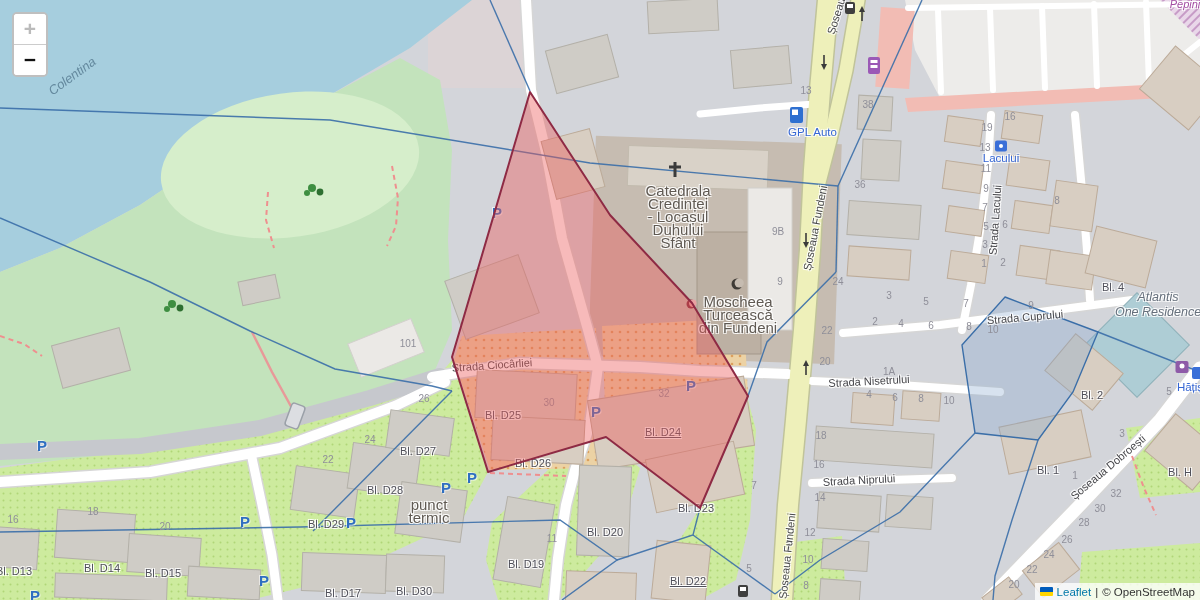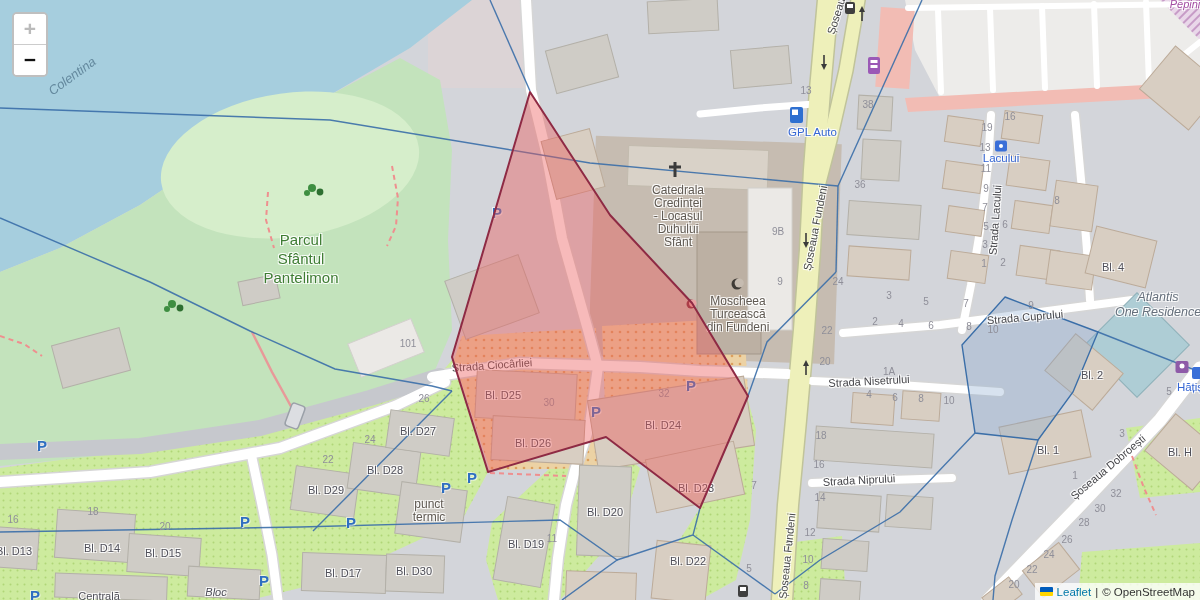--- a/index.html
+++ b/index.html
@@ -4,25 +4,25 @@
 <style>
   html,body{margin:0;padding:0;background:#222;}
   #map{position:relative;width:1200px;height:600px;overflow:hidden;background:#d3d5da;
        font-family:"Liberation Sans",sans-serif;cursor:grab;}
   #map svg{position:absolute;left:0;top:0;}
   #label-layer{position:absolute;left:0;top:0;width:100%;height:100%;}
   .lbl{position:absolute;white-space:pre;text-align:center;pointer-events:none;
        text-shadow:-1px -1px 0 rgba(255,255,255,.85),1px -1px 0 rgba(255,255,255,.85),
                    -1px 1px 0 rgba(255,255,255,.85),1px 1px 0 rgba(255,255,255,.85);}
   .st{font-size:11px;color:#47474b;}
-  .pl-bld{font-size:11px;color:#50505a;}
+  .pl-bld{font-size:11px;color:#50505a;margin-top:20px;}
   .pl-num{font-size:10px;color:#8f8f99;text-shadow:none;}
   .pl-park{font-size:15px;line-height:19px;color:#3e7c33;font-weight:500;}
   .pl-water{font-size:13px;color:#64899e;font-style:italic;text-shadow:none;}
-  .pl-poi{font-size:12px;line-height:13px;color:#5f5952;}
+  .pl-poi{font-size:15px;line-height:13px;color:#5f5952;}
   .pl-blue{font-size:11.5px;color:#3566d4;}
   .pl-estate{font-size:12.5px;line-height:15px;color:#66707c;font-style:italic;}
   .pl-purple{font-size:11px;color:#a34ea3;font-style:italic;}
   .pk{position:absolute;font-size:15px;font-weight:bold;color:#2f6fc1;pointer-events:none;
       text-shadow:-1px -1px 0 rgba(255,255,255,.6),1px 1px 0 rgba(255,255,255,.6);}
   .zoom-control{position:absolute;left:12px;top:12px;width:32px;border:2px solid rgba(0,0,0,.25);
       border-radius:5px;background:#fff;z-index:40;overflow:hidden;}
   .zoom-control a{display:block;width:32px;height:30px;line-height:29px;text-align:center;
       font-size:21px;font-weight:bold;color:#111;text-decoration:none;cursor:pointer;background:#fff;}
   .zoom-control a.zin{color:#bbb;border-bottom:1px solid #ccc;}
@@ -259,49 +259,46 @@
       <div class="lbl st" style="left: 492px; top: 365px; transform: translate(-50%, -50%) rotate(-4deg);">Strada Ciocârliei</div>
       <div class="lbl st" style="left: 869px; top: 381px; transform: translate(-50%, -50%) rotate(-3deg);">Strada Nisetrului</div>
       <div class="lbl st" style="left: 859px; top: 480px; transform: translate(-50%, -50%) rotate(-3deg);">Strada Niprului</div>
       <div class="lbl st" style="left: 1025px; top: 317px; transform: translate(-50%, -50%) rotate(-5deg);">Strada Cuprului</div>
       <div class="lbl st" style="left: 995px; top: 220px; transform: translate(-50%, -50%) rotate(-86deg);">Strada Lacului</div>
       <div class="lbl st" style="left: 1108px; top: 467px; transform: translate(-50%, -50%) rotate(-40deg);">Șoseaua Dobroești</div>
       <div class="lbl st" style="left: 815px; top: 228px; transform: translate(-50%, -50%) rotate(-79deg);">Șoseaua Fundeni</div>
       <div class="lbl st" style="left: 787px; top: 556px; transform: translate(-50%, -50%) rotate(-84deg);">Șoseaua Fundeni</div>
       <div class="lbl st" style="left: 836px; top: 16px; transform: translate(-50%, -50%) rotate(-73deg);">Șoseau</div>
       <div class="lbl pl-water" style="left: 72px; top: 76px; transform: translate(-50%, -50%) rotate(-36deg);">Colentina</div>
-      <div class="lbl pl-park" style="left: 301px; top: 258px; transform: translate(-50%, -50%) rotate(0deg);">Parcul
-Sfântul
-Pantelimon</div>
       <div class="lbl pl-poi" style="left: 678px; top: 216px; transform: translate(-50%, -50%) rotate(0deg);">Catedrala
 Credinței
 - Locașul
 Duhului
 Sfânt</div>
       <div class="lbl pl-poi" style="left: 738px; top: 314px; transform: translate(-50%, -50%) rotate(0deg);">Moscheea
 Turcească
 din Fundeni</div>
       <div class="lbl pl-blue" style="left: 799px; top: 132px; transform: translate(-50%, -50%) rotate(0deg); padding-left: 27px;">GPL Auto</div>
       <div class="lbl pl-blue" style="left: 1001px; top: 158px; transform: translate(-50%, -50%) rotate(0deg);">Lacului</div>
       <div class="lbl pl-blue" style="left: 1190px; top: 387px; transform: translate(-50%, -50%) rotate(0deg);">Hățiș</div>
       <div class="lbl pl-estate" style="left: 1158px; top: 305px; transform: translate(-50%, -50%) rotate(0deg);">Atlantis
 One Residence</div>
       <div class="lbl pl-poi" style="left: 429px; top: 511px; transform: translate(-50%, -50%) rotate(0deg);">punct
 termic</div>
       <div class="lbl pl-purple" style="left: 1185px; top: 4px; transform: translate(-50%, -50%) rotate(0deg);">Pepini</div>
       <div class="lbl pl-bld" style="left: 503px; top: 395px; transform: translate(-50%, -50%) rotate(0deg);">Bl. D25</div>
       <div class="lbl pl-bld" style="left: 533px; top: 443px; transform: translate(-50%, -50%) rotate(0deg);">Bl. D26</div>
-      <div class="lbl pl-bld" style="left: 663px; top: 425px; transform: translate(-50%, -50%) rotate(0deg);">Bl. D24</div>
+      <div class="lbl pl-bld" style="left: 663px; top: 412px; transform: translate(-50%, -50%) rotate(0deg); text-decoration: underline;">Bl. D24</div>
       <div class="lbl pl-bld" style="left: 696px; top: 488px; transform: translate(-50%, -50%) rotate(0deg);">Bl. D23</div>
       <div class="lbl pl-bld" style="left: 605px; top: 512px; transform: translate(-50%, -50%) rotate(0deg);">Bl. D20</div>
       <div class="lbl pl-bld" style="left: 526px; top: 544px; transform: translate(-50%, -50%) rotate(0deg);">Bl. D19</div>
-      <div class="lbl pl-bld" style="left: 688px; top: 561px; transform: translate(-50%, -50%) rotate(0deg);">Bl. D22</div>
+      <div class="lbl pl-bld" style="left: 688px; top: 561px; transform: translate(-50%, -50%) rotate(0deg); text-decoration: underline;">Bl. D22</div>
       <div class="lbl pl-bld" style="left: 418px; top: 431px; transform: translate(-50%, -50%) rotate(0deg);">Bl. D27</div>
       <div class="lbl pl-bld" style="left: 385px; top: 470px; transform: translate(-50%, -50%) rotate(0deg);">Bl. D28</div>
-      <div class="lbl pl-bld" style="left: 326px; top: 490px; transform: translate(-50%, -50%) rotate(0deg);">Bl. D29</div>
+      <div class="lbl pl-bld" style="left: 326px; top: 504px; transform: translate(-50%, -50%) rotate(0deg);">Bl. D29</div>
       <div class="lbl pl-bld" style="left: 343px; top: 573px; transform: translate(-50%, -50%) rotate(0deg);">Bl. D17</div>
       <div class="lbl pl-bld" style="left: 414px; top: 571px; transform: translate(-50%, -50%) rotate(0deg);">Bl. D30</div>
       <div class="lbl pl-bld" style="left: 14px; top: 551px; transform: translate(-50%, -50%) rotate(0deg);">Bl. D13</div>
       <div class="lbl pl-bld" style="left: 92px; top: 548px; transform: translate(-50%, -50%) rotate(0deg); padding-left: 20px;">Bl. D14</div>
       <div class="lbl pl-bld" style="left: 163px; top: 553px; transform: translate(-50%, -50%) rotate(0deg);">Bl. D15</div>
       <div class="lbl pl-bld" style="left: 99px; top: 596px; transform: translate(-50%, -50%) rotate(0deg);">Centrală</div>
       <div class="lbl pl-bld" style="left: 216px; top: 592px; transform: translate(-50%, -50%) rotate(0deg); font-style: italic;">Bloc</div>
       <div class="lbl pl-bld" style="left: 1113px; top: 267px; transform: translate(-50%, -50%) rotate(0deg);">Bl. 4</div>
       <div class="lbl pl-bld" style="left: 1092px; top: 375px; transform: translate(-50%, -50%) rotate(0deg);">Bl. 2</div>
       <div class="lbl pl-bld" style="left: 1048px; top: 450px; transform: translate(-50%, -50%) rotate(0deg);">Bl. 1</div>

